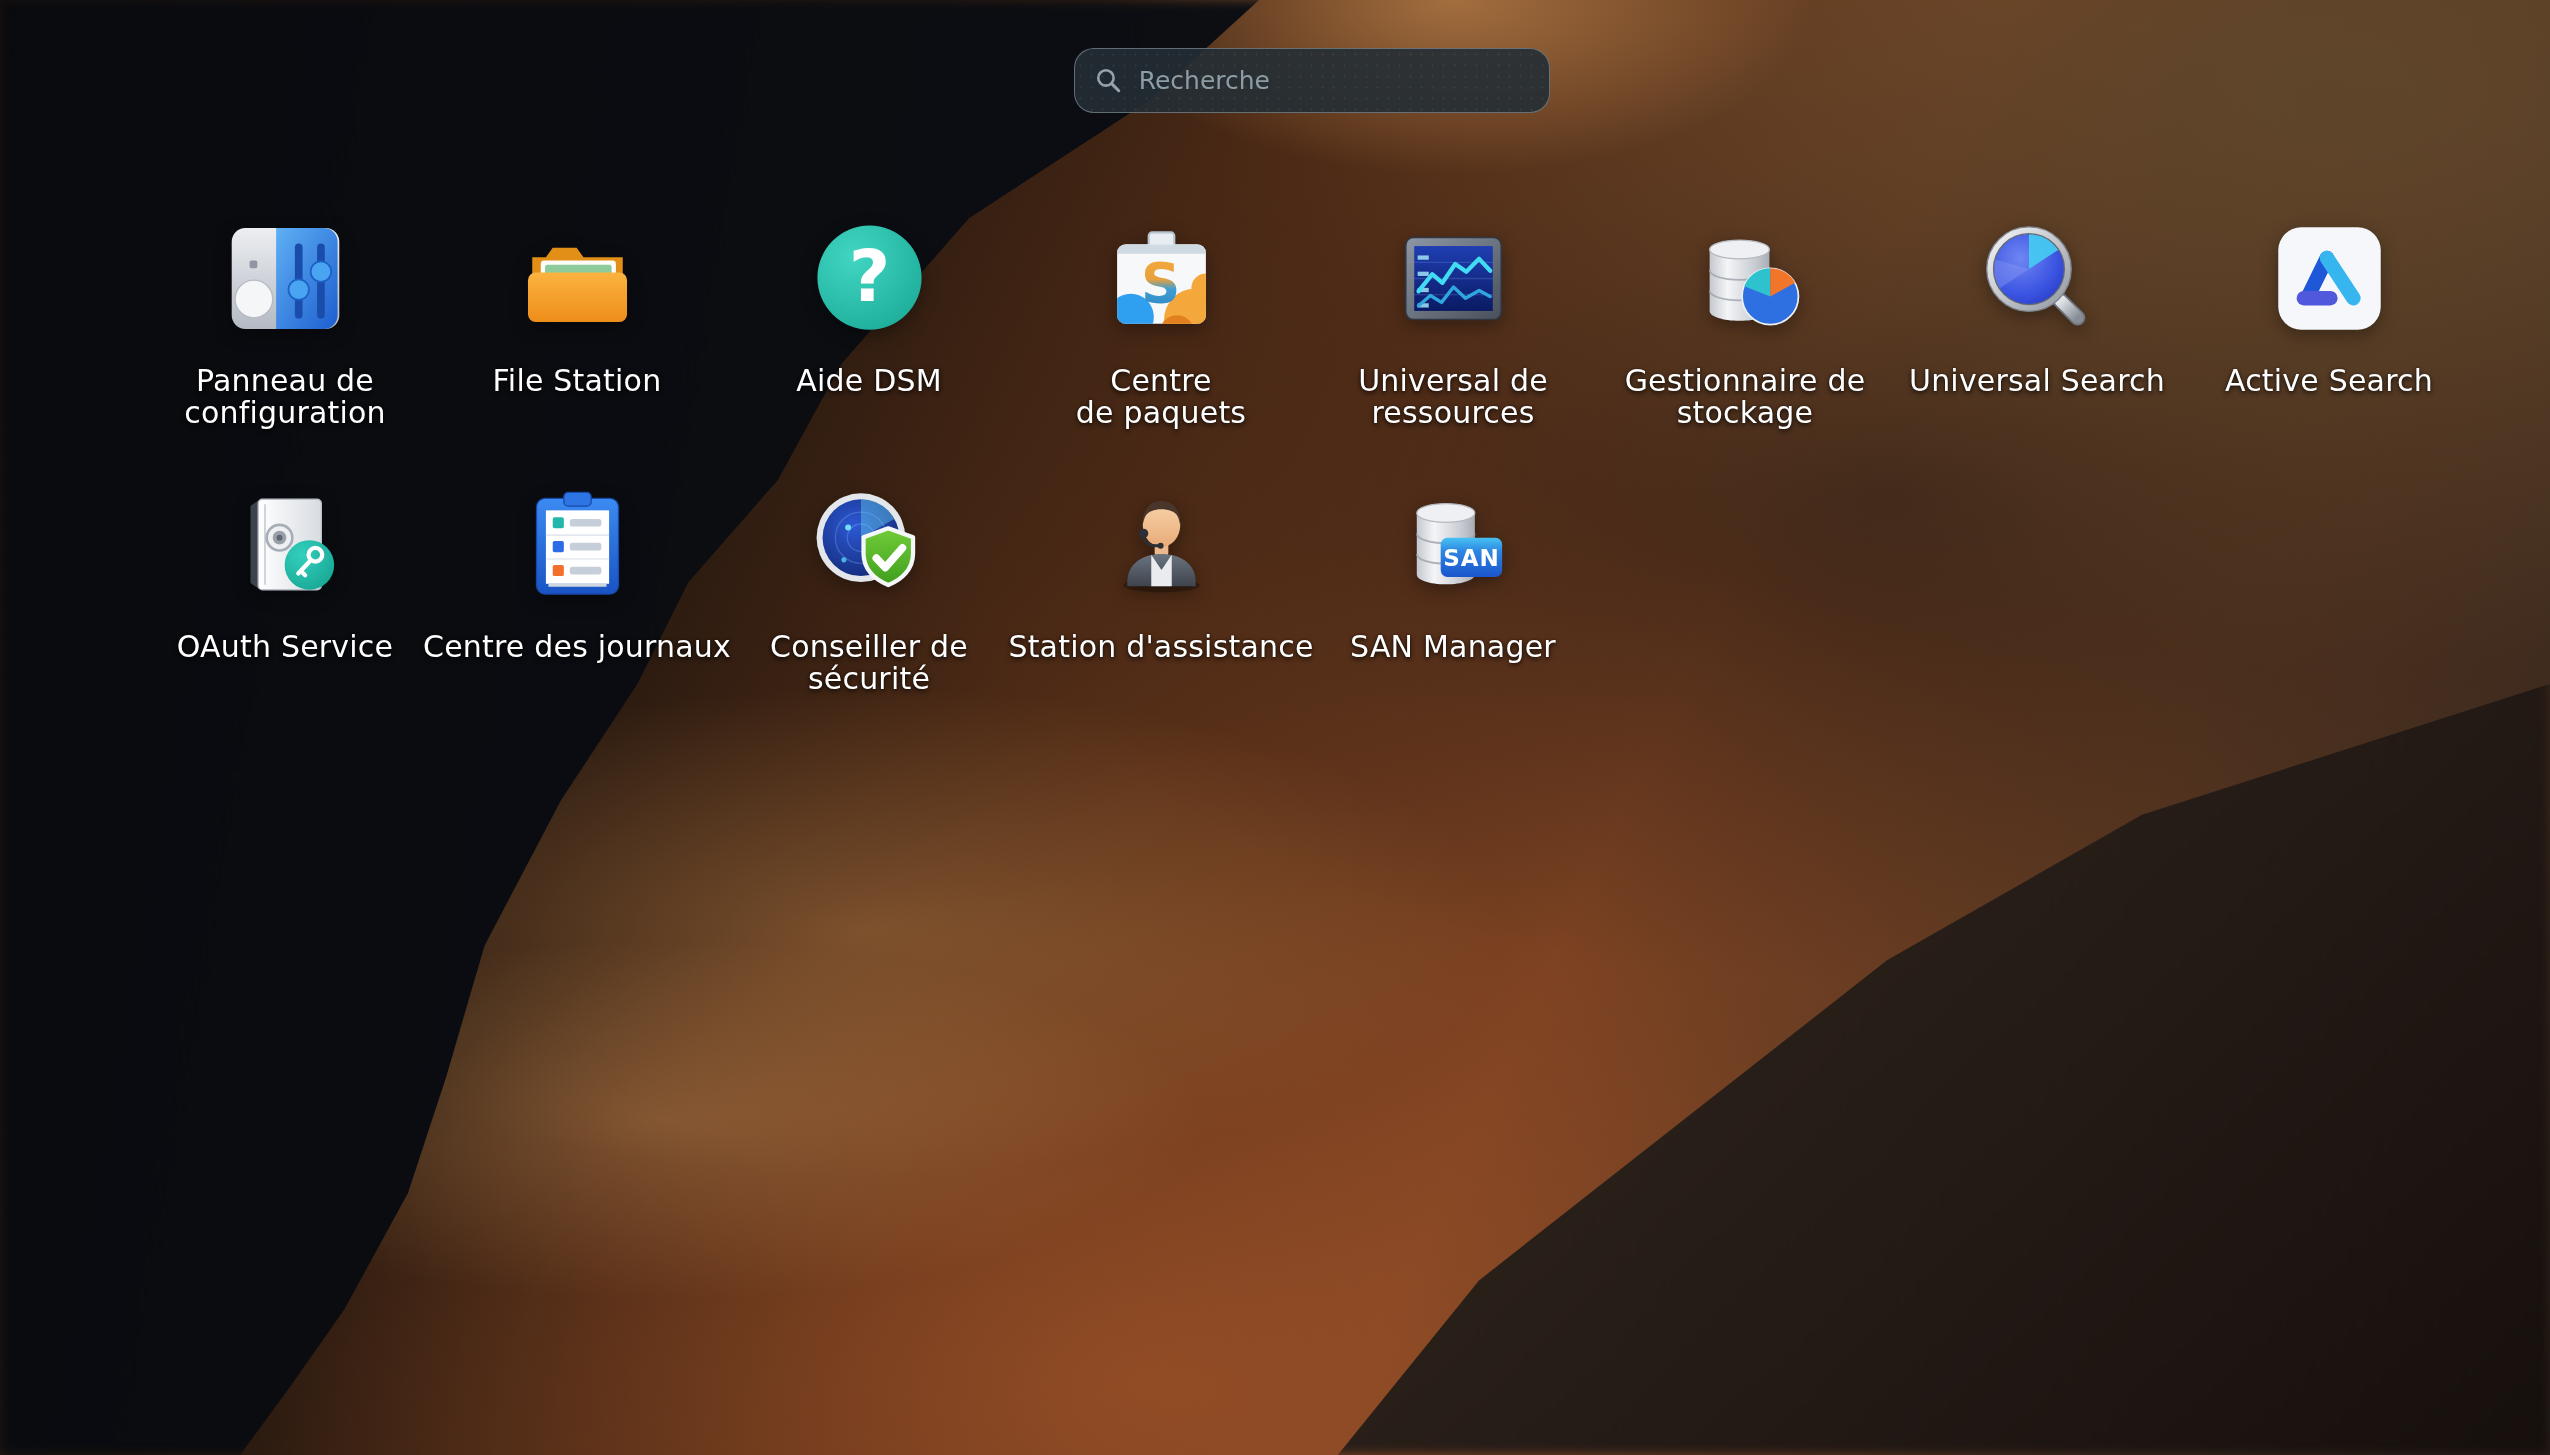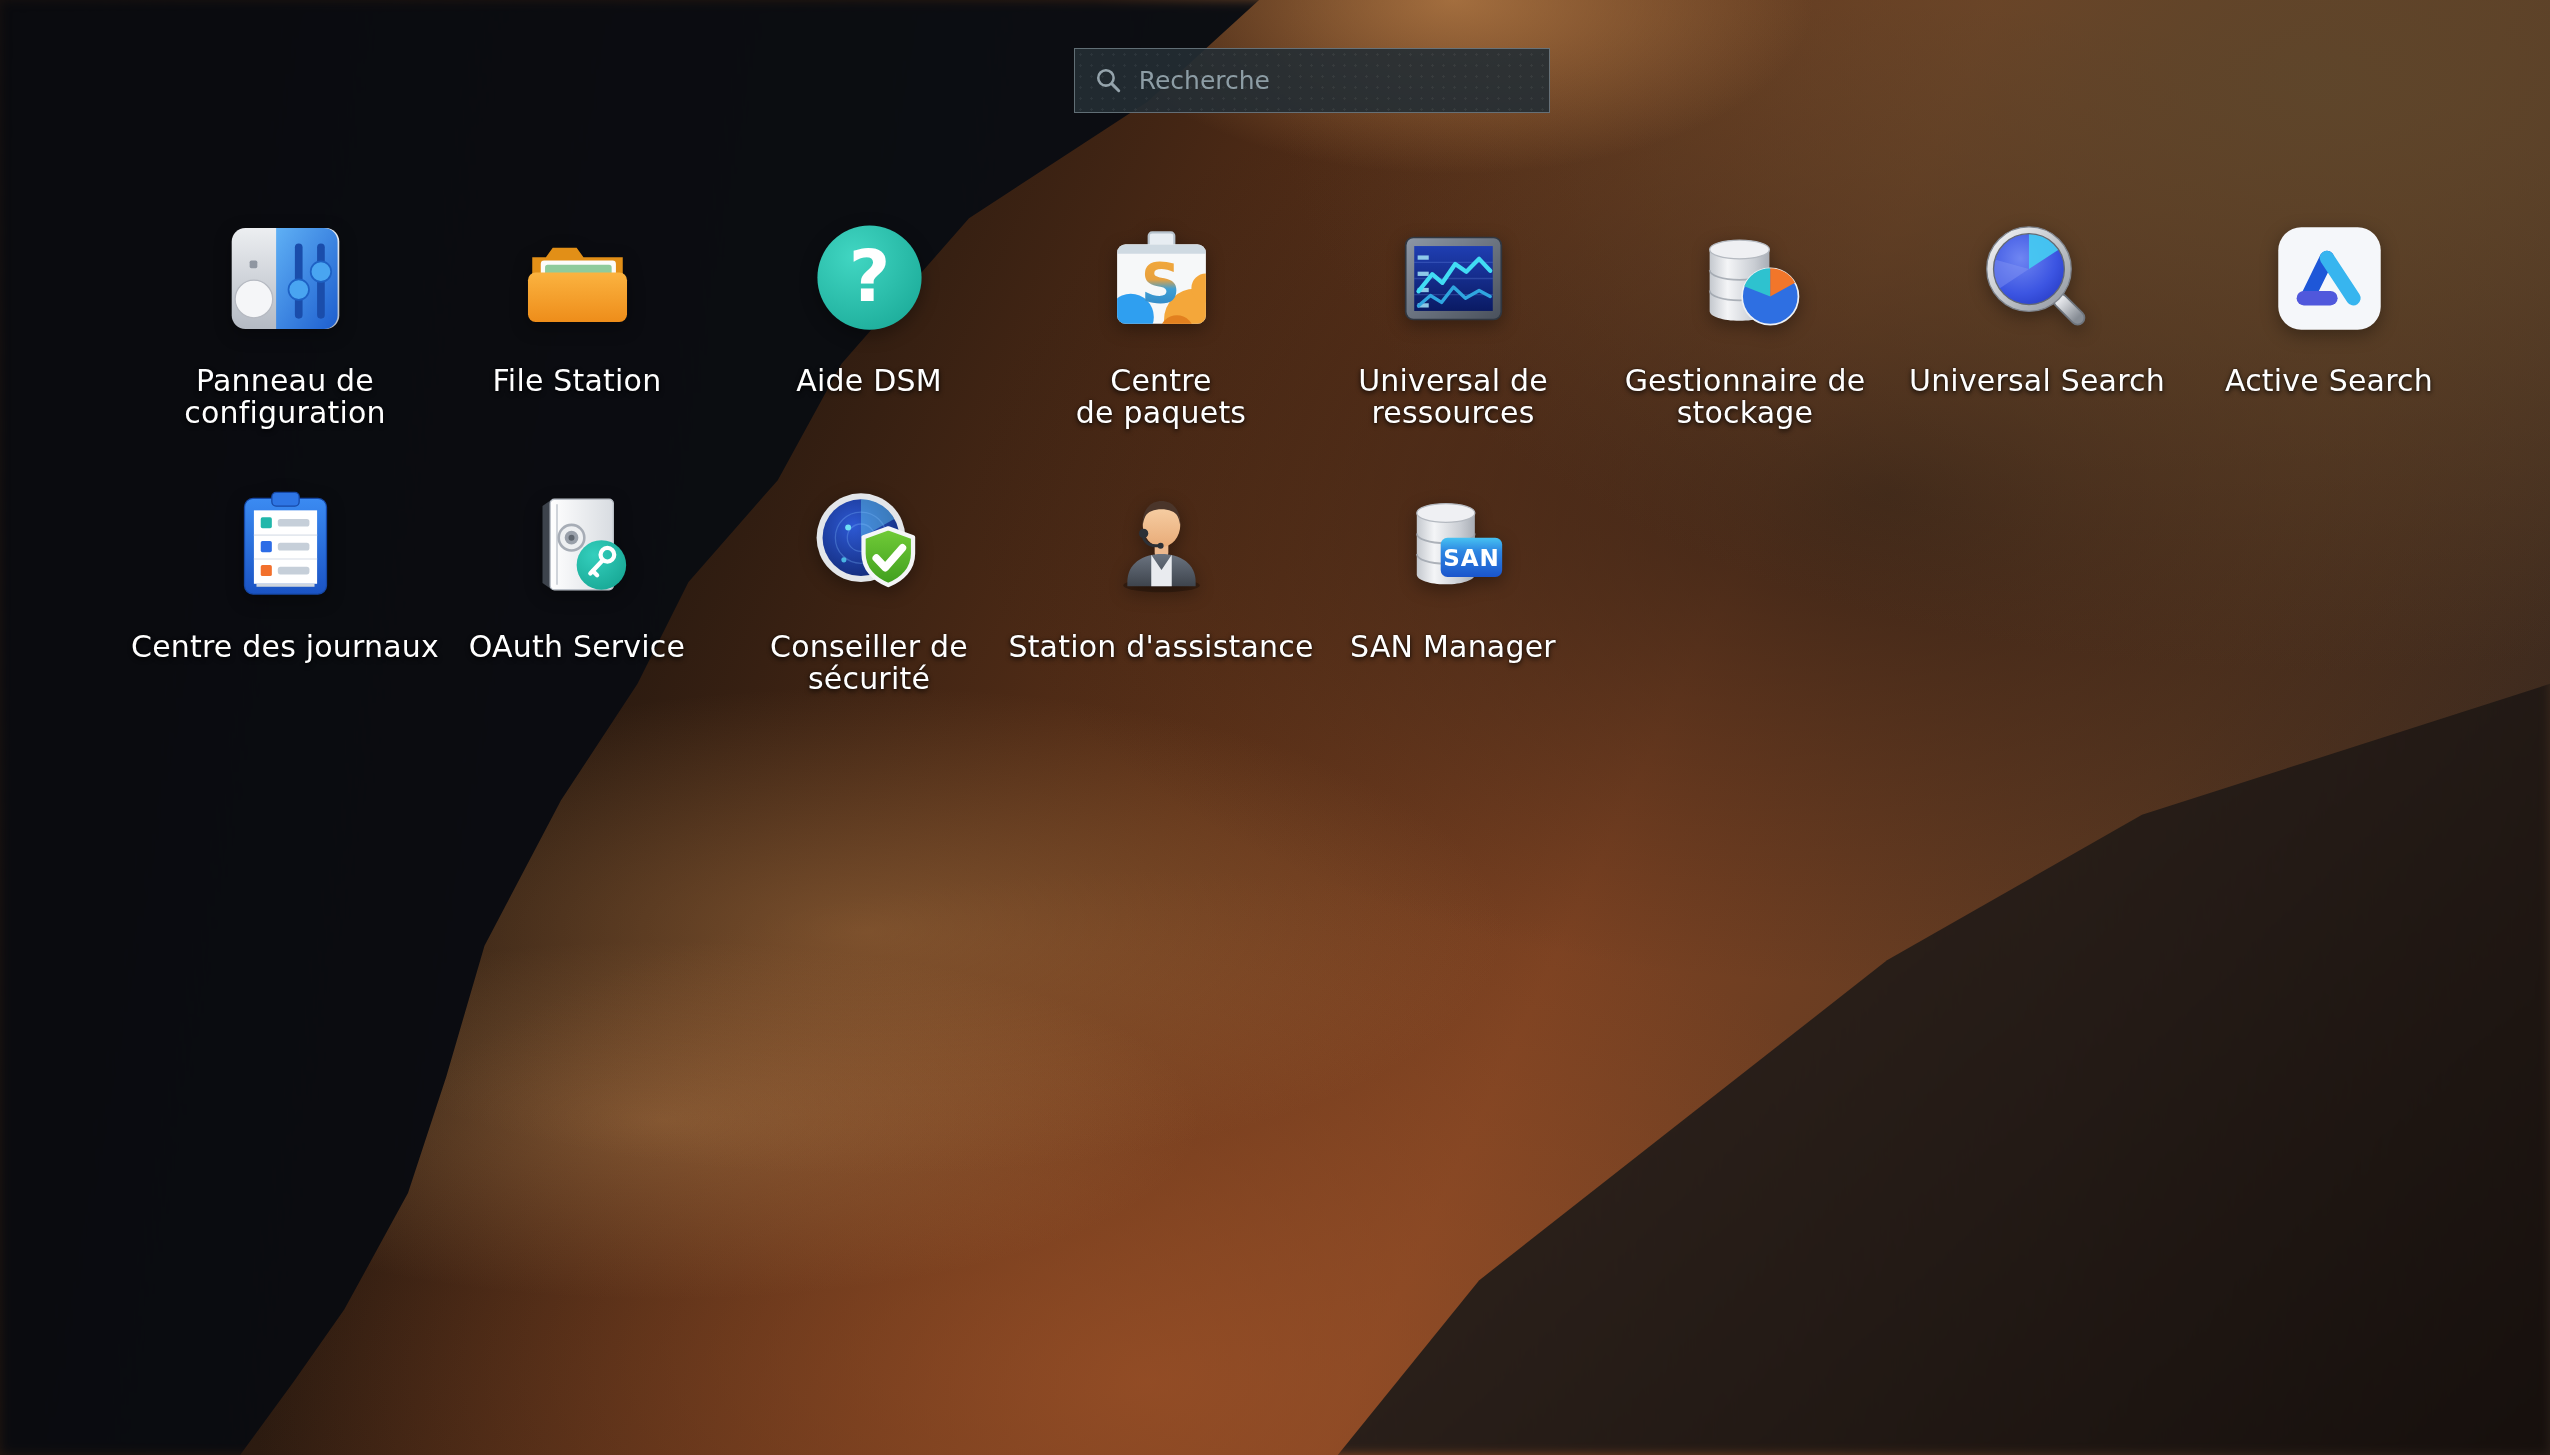--- a/index.html
+++ b/index.html
@@ -35,21 +35,21 @@
     clip-path:polygon(-1% -1%,50% -1%,45% 7%,38% 15%,33% 25%,30.5% 33%,27% 40%,25% 47%,22% 55%,19% 65%,17.5% 74%,16% 82%,13.5% 90%,11.5% 95%,9% 101%,-1% 101%);
     background:
       radial-gradient(256px 478px at 88% 2%, rgba(120,45,18,0.40), transparent 68%),
       repeating-linear-gradient(100deg, rgba(255,255,255,0.025) 0 1.7px, rgba(0,0,0,0) 1.7px 6.8px),
       linear-gradient(100deg,#08090d 0%,#0b0d12 55%,#121722 84%,#1b2330 100%);
     filter:blur(6px);
   }
   
   .search-bar{
     position:absolute;left:1074px;top:48px;width:476px;height:65px;
-    box-sizing:border-box;border:1.7px solid rgba(152,166,174,0.55);border-radius:0;
+    box-sizing:border-box;border:1.7px solid rgba(152,166,174,0.55);border-radius:20px;
     background-color:rgba(36,46,52,0.90);
     background-image:radial-gradient(rgba(255,255,255,0.05) 1px, transparent 1.4px);
     background-size:11px 11px;
     display:flex;align-items:center;padding:0 19px;
   }
   .search-bar .mag{flex:0 0 auto;width:29px;height:29px;margin-right:13.7px;}
   .search-bar input{
     flex:1;background:transparent;border:none;outline:none;
     font-family:inherit;font-size:25px;color:#d5dde1;
   }
@@ -278,20 +278,48 @@
   </div>
 
 </div>
 
 <div class="app-row r2">
 
   <div class="app-cell">
     <div class="app-icon">
       <svg width="111" height="111" viewBox="0 0 130 130">
         <defs>
+          <linearGradient id="g-oa-f" x1="0" y1="0" x2="1" y2="0">
+              <stop offset="0" stop-color="#ffffff"></stop>
+              <stop offset="1" stop-color="#d8dce1"></stop>
+            </linearGradient>
+          <radialGradient id="g-oa-t" cx="0.35" cy="0.3" r="0.95">
+              <stop offset="0" stop-color="#34cfbd"></stop>
+              <stop offset="1" stop-color="#12a08d"></stop>
+            </radialGradient>
+        </defs>
+        <path d="M24 20 l10 -7 v104 l-10 -7 z" fill="#3d434c"></path>
+        <rect x="33" y="12" width="74" height="106" rx="5" fill="url(#g-oa-f)" stroke="#b9bfc7" stroke-width="1.5"></rect>
+        <line x1="41" y1="18" x2="41" y2="112" stroke="#c8cdd4" stroke-width="2"></line>
+        <circle cx="58" cy="57" r="15" fill="#eef0f2" stroke="#a7adb6" stroke-width="3"></circle>
+        <circle cx="58" cy="57" r="8" fill="#99a0aa"></circle>
+        <circle cx="58" cy="57" r="3.5" fill="#5f666f"></circle>
+        <circle cx="93" cy="89" r="29" fill="url(#g-oa-t)"></circle>
+        <circle cx="100" cy="77" r="8" fill="none" stroke="#ffffff" stroke-width="5"></circle>
+        <line x1="94" y1="84" x2="80" y2="99" stroke="#ffffff" stroke-width="5" stroke-linecap="round"></line>
+        <line x1="83" y1="96" x2="88" y2="101" stroke="#ffffff" stroke-width="5" stroke-linecap="round"></line>
+      </svg>
+    </div>
+    <div class="app-label">OAuth Service</div>
+  </div>
+
+  <div class="app-cell">
+    <div class="app-icon">
+      <svg width="111" height="111" viewBox="0 0 130 130">
+        <defs>
             <linearGradient id="g-lc" x1="0" y1="0" x2="0" y2="1">
               <stop offset="0" stop-color="#3b8bf2"></stop>
               <stop offset="1" stop-color="#1a53c4"></stop>
             </linearGradient>
           </defs>
         <rect x="17" y="11" width="96" height="112" rx="10" fill="url(#g-lc)" stroke="#1648a6" stroke-width="1.5"></rect>
         <rect x="49" y="4" width="32" height="16" rx="5" fill="#2e75e4" stroke="#1648a6" stroke-width="1.5"></rect>
         <rect x="28" y="25" width="74" height="86" fill="#ffffff"></rect>
         <rect x="31" y="111" width="68" height="3.5" fill="#cfd6de"></rect>
         <line x1="28" y1="54" x2="102" y2="54" stroke="#e4e9ef" stroke-width="2"></line>
@@ -304,48 +332,20 @@
         <rect x="56" y="91" width="37" height="9" rx="3" fill="#c6cfd9"></rect>
       </svg>
     </div>
     <div class="app-label">Centre des journaux</div>
   </div>
 
   <div class="app-cell">
     <div class="app-icon">
       <svg width="111" height="111" viewBox="0 0 130 130">
         <defs>
-          <linearGradient id="g-oa-f" x1="0" y1="0" x2="1" y2="0">
-              <stop offset="0" stop-color="#ffffff"></stop>
-              <stop offset="1" stop-color="#d8dce1"></stop>
-            </linearGradient>
-          <radialGradient id="g-oa-t" cx="0.35" cy="0.3" r="0.95">
-              <stop offset="0" stop-color="#34cfbd"></stop>
-              <stop offset="1" stop-color="#12a08d"></stop>
-            </radialGradient>
-        </defs>
-        <path d="M24 20 l10 -7 v104 l-10 -7 z" fill="#3d434c"></path>
-        <rect x="33" y="12" width="74" height="106" rx="5" fill="url(#g-oa-f)" stroke="#b9bfc7" stroke-width="1.5"></rect>
-        <line x1="41" y1="18" x2="41" y2="112" stroke="#c8cdd4" stroke-width="2"></line>
-        <circle cx="58" cy="57" r="15" fill="#eef0f2" stroke="#a7adb6" stroke-width="3"></circle>
-        <circle cx="58" cy="57" r="8" fill="#99a0aa"></circle>
-        <circle cx="58" cy="57" r="3.5" fill="#5f666f"></circle>
-        <circle cx="93" cy="89" r="29" fill="url(#g-oa-t)"></circle>
-        <circle cx="100" cy="77" r="8" fill="none" stroke="#ffffff" stroke-width="5"></circle>
-        <line x1="94" y1="84" x2="80" y2="99" stroke="#ffffff" stroke-width="5" stroke-linecap="round"></line>
-        <line x1="83" y1="96" x2="88" y2="101" stroke="#ffffff" stroke-width="5" stroke-linecap="round"></line>
-      </svg>
-    </div>
-    <div class="app-label">OAuth Service</div>
-  </div>
-
-  <div class="app-cell">
-    <div class="app-icon">
-      <svg width="111" height="111" viewBox="0 0 130 130">
-        <defs>
           <radialGradient id="g-sa-b" cx="0.4" cy="0.35" r="0.95">
               <stop offset="0" stop-color="#2d59d4"></stop>
               <stop offset="1" stop-color="#0a1b5c"></stop>
             </radialGradient>
           <linearGradient id="g-sa-g" x1="0" y1="0" x2="0" y2="1">
               <stop offset="0" stop-color="#72cc38"></stop>
               <stop offset="1" stop-color="#3f9e1e"></stop>
             </linearGradient>
         </defs>
         <circle cx="55" cy="57" r="52" fill="#e3e6ea"></circle>

